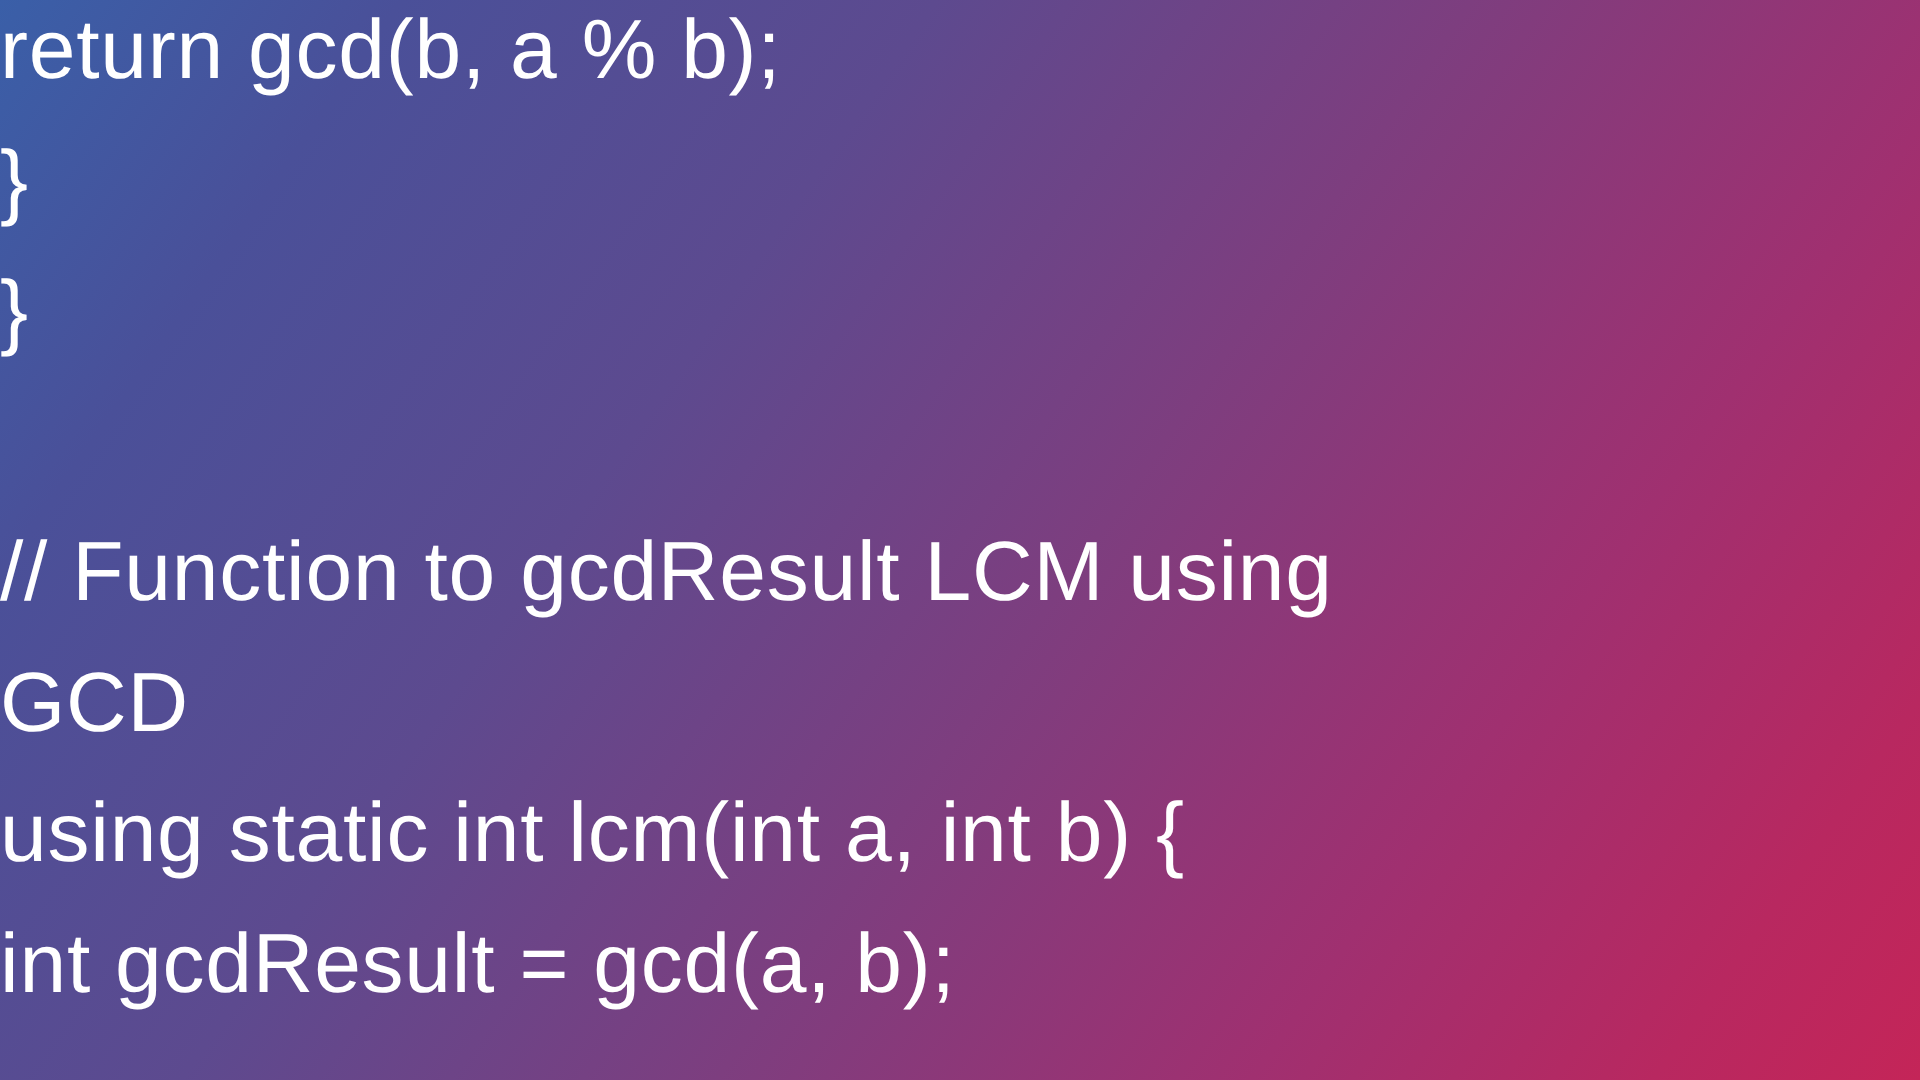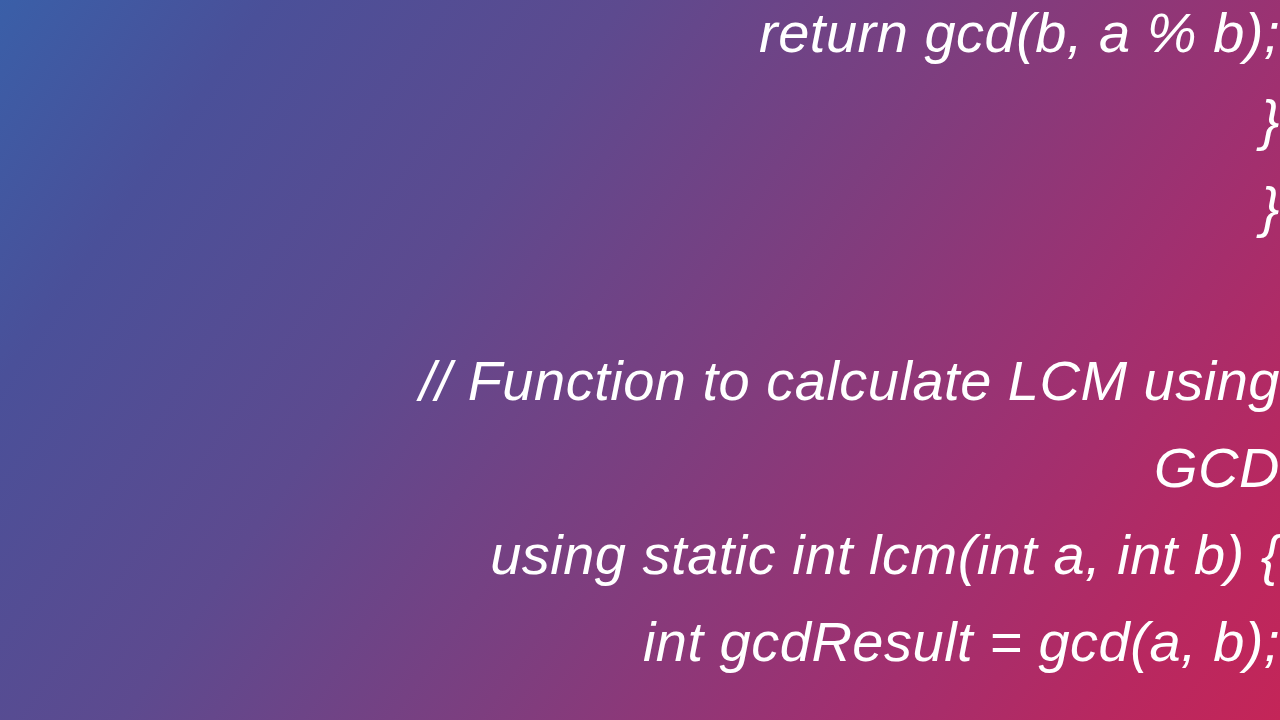--- a/index.html
+++ b/index.html
@@ -15,43 +15,42 @@
       flex-direction: column;
       align-items: center;
       justify-content: flex-start;
       font-family: -apple-system, BlinkMacSystemFont, 'Segoe UI', Helvetica, Arial, sans-serif;
       color: #ffffff;
       overflow: hidden;
       padding-top: 0;
     }
     .code-container {
       width: 100%;
-      text-align: right;
+      text-align: left;
       font-size: 56px;
       font-weight: 400;
       line-height: 1.55;
       letter-spacing: 0.5px;
-      font-style: italic;
     }
     .code-line {
       display: block;
       white-space: nowrap;
     }
     .spacer {
       height: 88px;
     }
     .line1 {
       margin-top: -10px;
     }
   </style>
 </head>
 <body>
 
 <div class="code-container">
   <span class="code-line line1">return gcd(b, a % b);</span>
   <span class="code-line">}</span>
   <span class="code-line">}</span>
   <div class="spacer"></div>
-  <span class="code-line">// Function to calculate LCM using</span>
+  <span class="code-line">// Function to gcdResult LCM using</span>
   <span class="code-line">GCD</span>
   <span class="code-line">using static int lcm(int a, int b) {</span>
   <span class="code-line">int gcdResult = gcd(a, b);</span>
 </div>
 
 </body></html>

